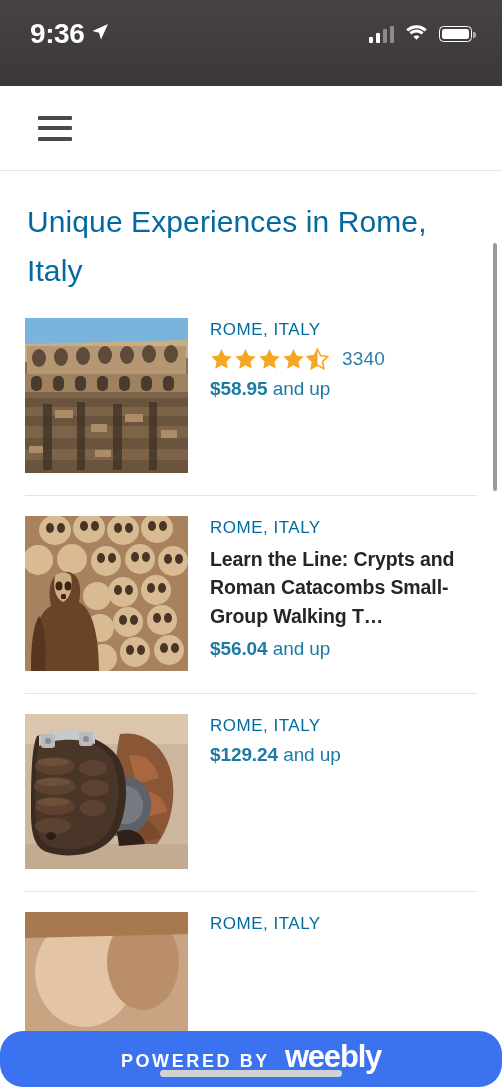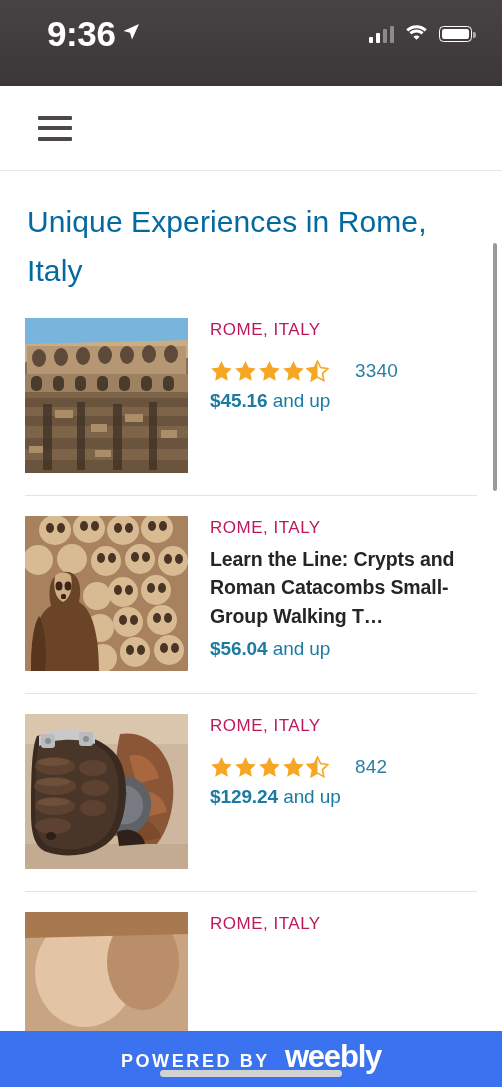--- a/index.html
+++ b/index.html
@@ -13,23 +13,22 @@
 
   
   .statusbar {
     position:absolute; top:0; left:0; width:502px; height:86px;
     background:linear-gradient(180deg,#474244 0%, #423d3f 45%, #3b3739 100%);
     display:flex; align-items:center; justify-content:space-between;
     padding:0 30px 18px 30px;
   }
   .status-left { display:flex; align-items:center; gap:7px; }
   .status-time {
-    color:#fff; font-size:35px; font-weight:600; letter-spacing:-0.4px;
+    color:#fff; font-size:28px; font-weight:600; letter-spacing:-0.4px;
     font-family:"Liberation Sans", sans-serif;
-    margin-left:17px;
   }
   .loc-arrow { display:block; }
   .status-right { display:flex; align-items:center; gap:11px; }
   .signal { display:flex; align-items:flex-end; gap:2.5px; height:17px; }
   .signal i { display:block; width:4.5px; background:#fff; border-radius:1px; }
   .signal i.b1 { height:6px; }
   .signal i.b2 { height:10px; }
   .signal i.b3 { height:14px; background:#8e8a8c; }
   .signal i.b4 { height:17px; background:#8e8a8c; }
   .battery {
@@ -80,40 +79,40 @@
   .divider { height:1px; background:#e3e3e3; margin:22px 25px 20px 25px; }
 
   .thumb {
     width:163px; height:155px; flex:0 0 163px;
     border-radius:1px; overflow:hidden; position:relative;
   }
   .thumb svg { display:block; width:163px; height:155px; }
 
   .info { flex:1; min-width:0; padding-top:2px; }
   .loc {
-    font-size:17px; color:#be185d; letter-spacing:0.5px;
+    font-size:17px; color:#0369a1; letter-spacing:0.5px;
     margin-bottom:7px; font-weight:400;
   }
   .title {
     font-size:19.5px; font-weight:700; color:#252525;
     line-height:1.45; letter-spacing:-0.1px;
   }
-  .ratingrow { display:flex; align-items:center; gap:26px; margin-top:20px; }
+  .ratingrow { display:flex; align-items:center; gap:13px; margin-top:8px; }
   .stars { display:flex; gap:1px; }
   .stars svg { display:block; }
   .reviews { font-size:19px; color:#2a7fa8; letter-spacing:0.2px; }
   .price {
     font-size:19px; color:#1b7ba3; margin-top:8px; letter-spacing:-0.1px;
   }
   .price b { font-weight:700; }
 
   
   .weebly-bar {
     position:absolute; left:0; bottom:0; width:502px; height:56px;
-    background:#3b72f0; display:flex; align-items:center; justify-content:center;
+    background:#3b72f0; display:flex; align-items:center; justify-content:center;border-radius:23px;
   }
   .weebly-inner { display:flex; align-items:baseline; gap:15px; transform:translateY(-2px); }
   .pw-by {
     color:#fff; font-size:18px; font-weight:700; letter-spacing:2.6px;
   }
   .weebly-logo {
     color:#fff; font-size:31px; font-weight:700; letter-spacing:-1.2px;text-align:right;
   }
   .home-indicator {
     position:absolute; left:50%; transform:translateX(-50%);
@@ -244,21 +243,21 @@
                       <rect x="0" y="0" width="11.5" height="22"></rect>
                     </clipPath>
                   </defs>
                 <path d="M11.5 1l3.1 6.6 7.1.95-5.2 5 1.3 7.1-6.3-3.5-6.3 3.5 1.3-7.1-5.2-5 7.1-.95z" fill="none" stroke="#f5a623" stroke-width="1.6"></path>
                 <path d="M11.5 1l3.1 6.6 7.1.95-5.2 5 1.3 7.1-6.3-3.5-6.3 3.5 1.3-7.1-5.2-5 7.1-.95z" fill="#f5a623" clip-path="url(#halfA)"></path>
               </svg>
             </span>
             <span class="reviews">3340</span>
           </div>
           <div class="price">
-            <b>$45.16</b><span> and up</span>
+            <b>$58.95</b><span> and up</span>
           </div>
         </div>
       </div>
 
       <div class="divider"></div>
 
       <div class="listing">
         <div class="thumb">
           <svg viewBox="0 0 163 155" preserveAspectRatio="none">
             <rect width="163" height="155" fill="#a8825e"></rect>
@@ -368,46 +367,20 @@
             <g fill="#8c8e92">
               <circle cx="23" cy="27" r="3"></circle>
                 <circle cx="61" cy="25" r="3"></circle>
             </g>
             <ellipse cx="26" cy="122" rx="5" ry="4" fill="#2b1e16"></ellipse>
             <path d="M92 118 C104 112 118 118 120 130 L94 132 Z" fill="#2f2119"></path>
           </svg>
         </div>
         <div class="info">
           <div class="loc">ROME, ITALY</div>
-          <div class="ratingrow">
-            <span class="stars">
-              <svg width="23" height="22" viewBox="0 0 23 22">
-                  <path d="M11.5 1l3.1 6.6 7.1.95-5.2 5 1.3 7.1-6.3-3.5-6.3 3.5 1.3-7.1-5.2-5 7.1-.95z" fill="#f5a623"></path>
-                </svg>
-              <svg width="23" height="22" viewBox="0 0 23 22">
-                  <path d="M11.5 1l3.1 6.6 7.1.95-5.2 5 1.3 7.1-6.3-3.5-6.3 3.5 1.3-7.1-5.2-5 7.1-.95z" fill="#f5a623"></path>
-                </svg>
-              <svg width="23" height="22" viewBox="0 0 23 22">
-                  <path d="M11.5 1l3.1 6.6 7.1.95-5.2 5 1.3 7.1-6.3-3.5-6.3 3.5 1.3-7.1-5.2-5 7.1-.95z" fill="#f5a623"></path>
-                </svg>
-              <svg width="23" height="22" viewBox="0 0 23 22">
-                  <path d="M11.5 1l3.1 6.6 7.1.95-5.2 5 1.3 7.1-6.3-3.5-6.3 3.5 1.3-7.1-5.2-5 7.1-.95z" fill="#f5a623"></path>
-                </svg>
-              <svg width="23" height="22" viewBox="0 0 23 22">
-                <defs>
-                    <clipPath id="halfC">
-                      <rect x="0" y="0" width="11.5" height="22"></rect>
-                    </clipPath>
-                  </defs>
-                <path d="M11.5 1l3.1 6.6 7.1.95-5.2 5 1.3 7.1-6.3-3.5-6.3 3.5 1.3-7.1-5.2-5 7.1-.95z" fill="none" stroke="#f5a623" stroke-width="1.6"></path>
-                <path d="M11.5 1l3.1 6.6 7.1.95-5.2 5 1.3 7.1-6.3-3.5-6.3 3.5 1.3-7.1-5.2-5 7.1-.95z" fill="#f5a623" clip-path="url(#halfC)"></path>
-              </svg>
-            </span>
-            <span class="reviews">842</span>
-          </div>
           <div class="price">
             <b>$129.24</b><span> and up</span>
           </div>
         </div>
       </div>
 
       <div class="divider"></div>
 
       <div class="listing">
         <div class="thumb">

